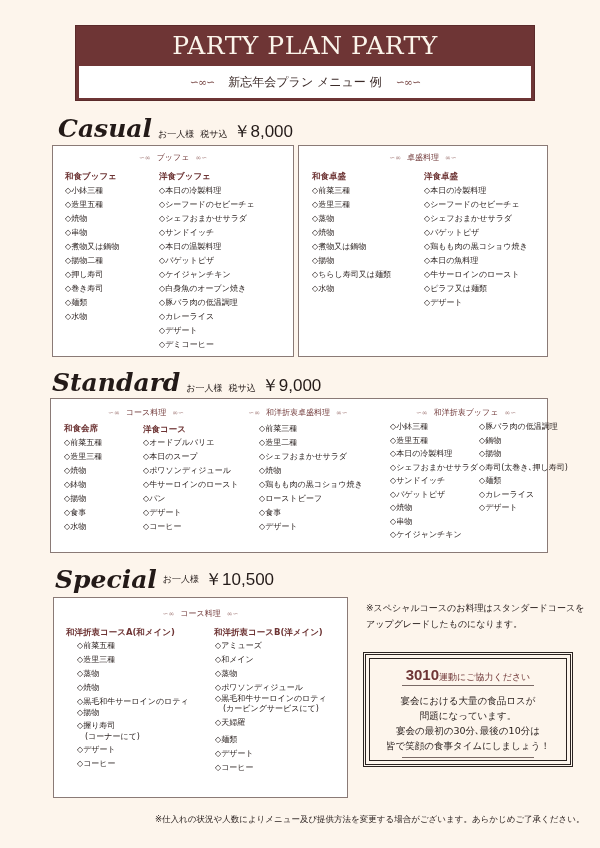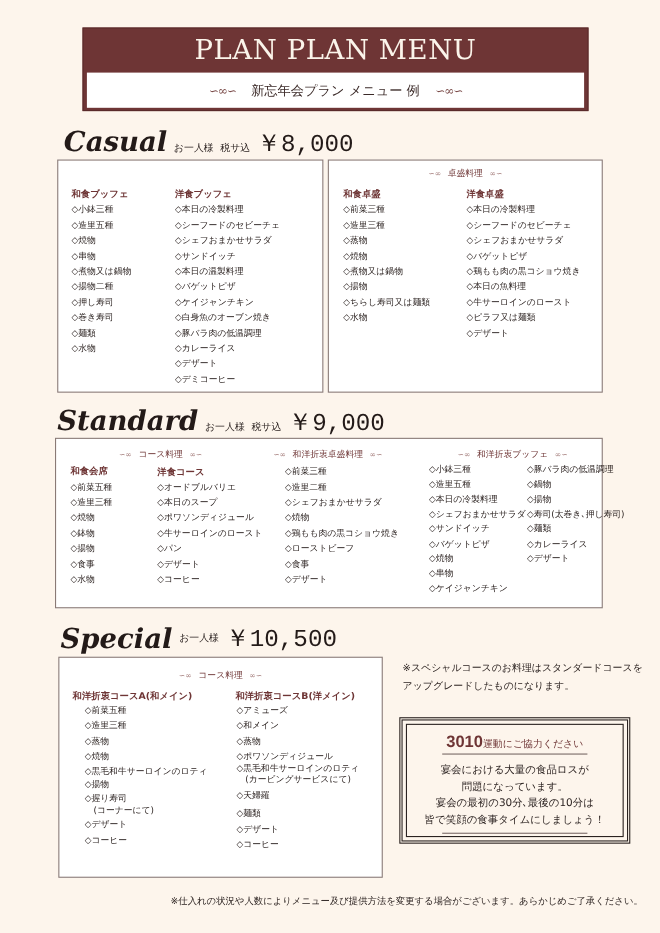--- a/index.html
+++ b/index.html
@@ -40,22 +40,22 @@
     display: flex; align-items: baseline; gap: 6px;
     white-space: nowrap;
   }
   .sec-name {
     font-family: "DejaVu Serif", serif;
     font-style: italic; font-weight: bold;
     font-size: 25px; color: #231a18;
   }
   .sec-small { font-size: 9px; color: #2b2220; }
   .sec-price {
-    font-family: Liberation Mono, monospace;
-    font-size: 22px; color: #231a18;
+    font-family: Liberation Sans, sans-serif;
+    font-size: 17px; color: #231a18;
   }
 
   
   .box {
     background: #ffffff;
     border: 1px solid #8a7a76;
   }
   .box-title {
     position: absolute; text-align: center;
     font-family: "DejaVu Serif", serif;
@@ -98,36 +98,39 @@
     font-size: 9.5px; line-height: 15px; color: #2b2220;
   }
   .footer {
     left: 155px; top: 814px; font-size: 8.5px; color: #2b2220; white-space: nowrap;
   }
 </style>
 </head>
 <body>
 
 <div class="abs banner">
-  <div class="banner-title">PLAN PLAN MENU</div>
+  <div class="banner-title">PARTY PLAN PARTY</div>
   <div class="banner-sub">
     <span class="flourish">∽∞∽</span>
     <span>新忘年会プラン メニュー 例</span>
     <span class="flourish">∽∞∽</span>
   </div>
 </div>
 
 <div class="abs sec-head" style="left:58px; top:114px;">
   <span class="sec-name">Casual</span>
   <span class="sec-small">お一人様</span>
   <span class="sec-small">税サ込</span>
   <span class="sec-price">￥8,000</span>
 </div>
 
 <div class="abs box" style="left:52px; top:145px; width:242px; height:212px;">
+  <div class="box-title" style="left:0; right:0; top:6px;">
+    <span class="fl">∽∞</span><span>ブッフェ</span><span class="fl">∞∽</span>
+  </div>
   <div class="col-head" style="left:12px; top:25px;">和食ブッフェ</div>
   <ul class="list" style="left:12px; top:41px;">
     <li style="height:14px">◇小鉢三種</li>
     <li style="height:14px">◇造里五種</li>
     <li style="height:14px">◇焼物</li>
     <li style="height:14px">◇串物</li>
     <li style="height:14px">◇煮物又は鍋物</li>
     <li style="height:14px">◇揚物二種</li>
     <li style="height:14px">◇押し寿司</li>
     <li style="height:14px">◇巻き寿司</li>

